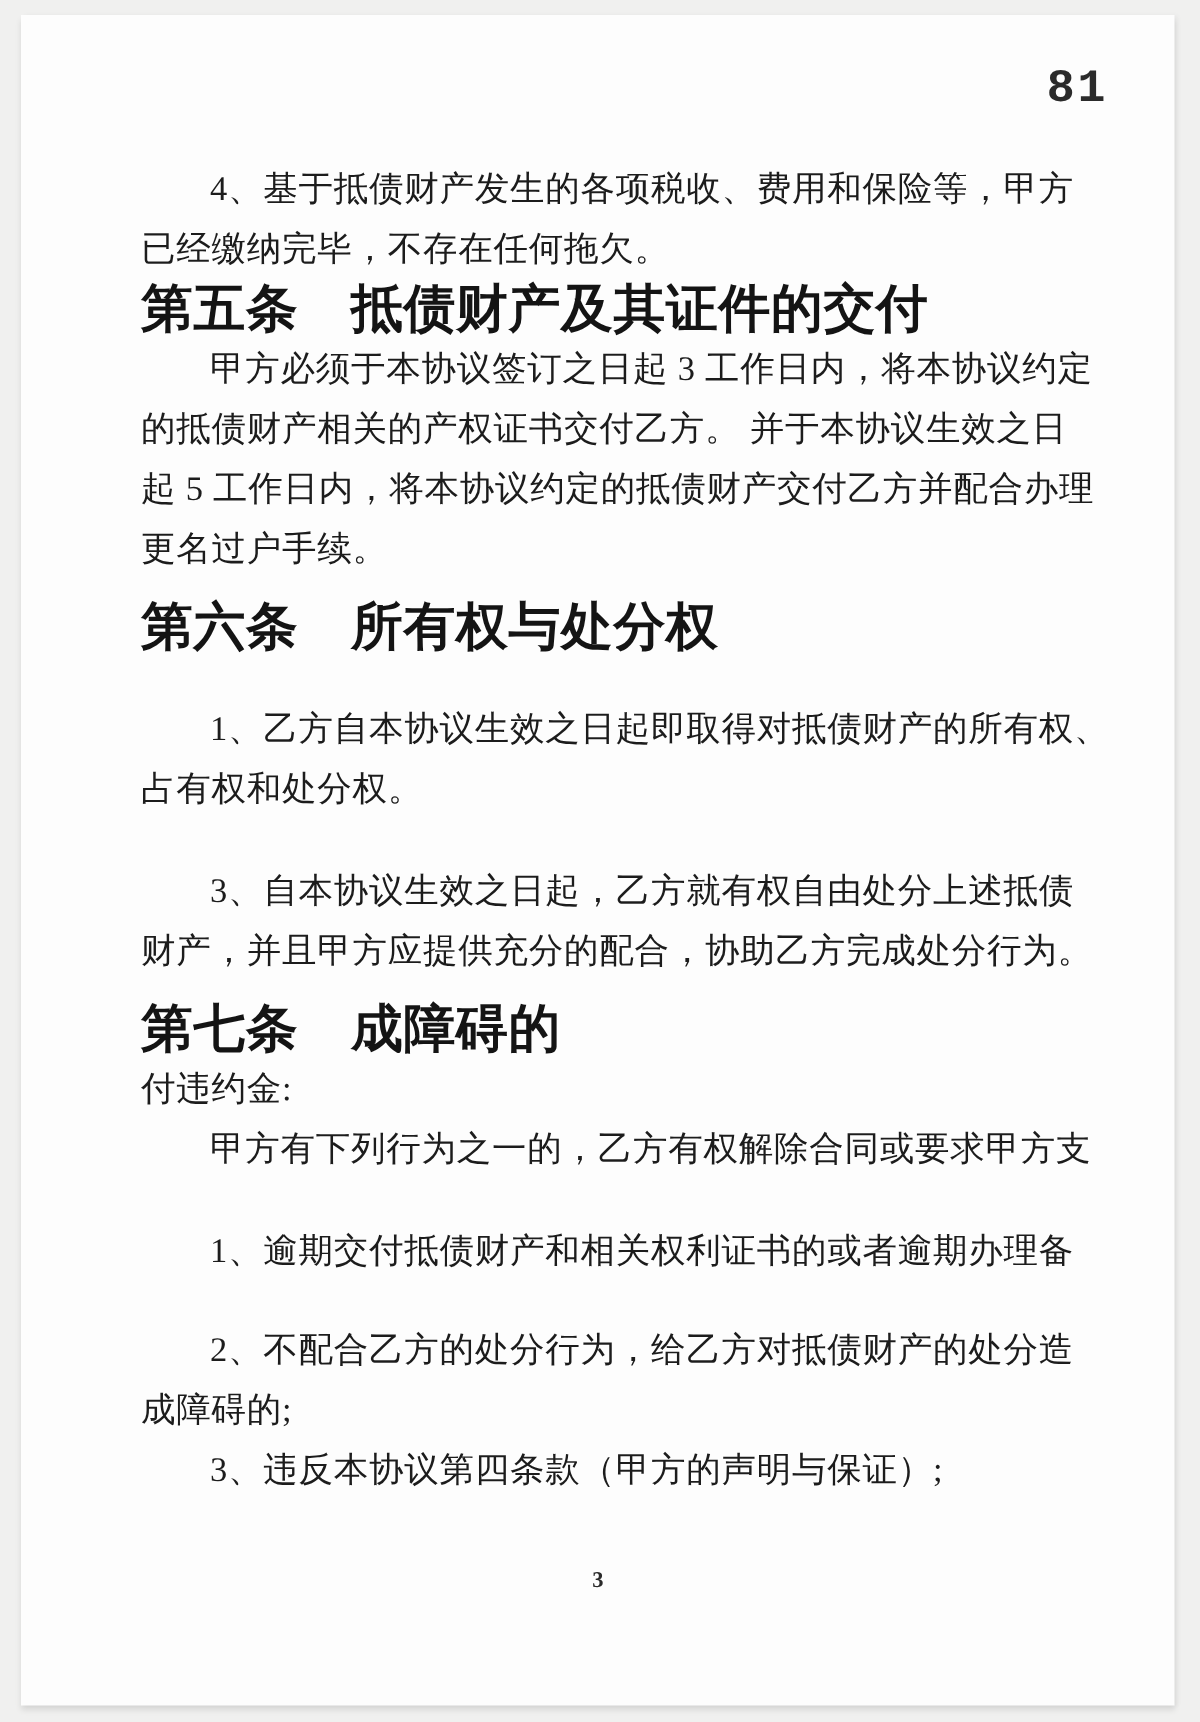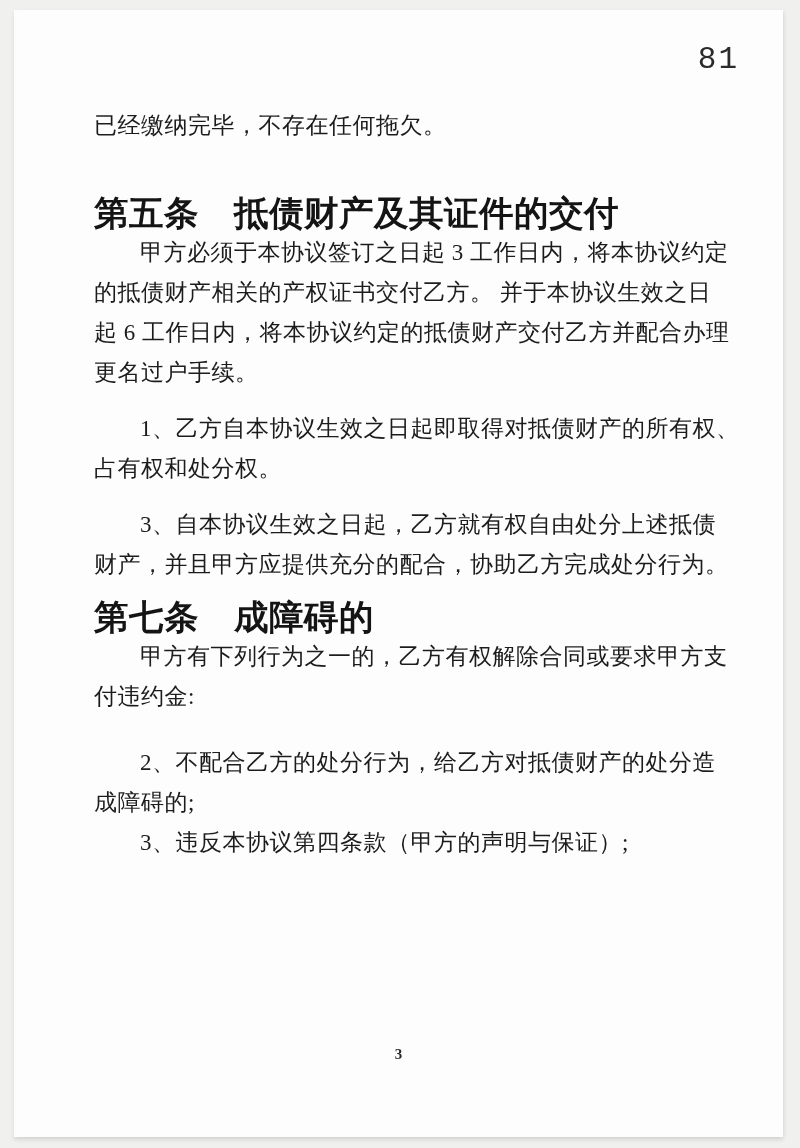--- a/index.html
+++ b/index.html
@@ -25,21 +25,21 @@
     height: 1127px;
     background: #fdfdfd;
     box-shadow: 0 3px 4px rgba(0,0,0,0.10), 2px 0 3px rgba(0,0,0,0.03);
   }
   .corner-number {
     position: absolute;
     top: 32px;
     right: 44px;
     font-family: "Liberation Mono", "DejaVu Sans Mono", monospace;
     font-size: 31px;
-    font-weight: normal;
+    font-weight: bold;
     letter-spacing: 2px;
     color: #2b2b2b;
   }
   .doc-body {
     position: absolute;
     left: 0;
     top: 0;
     right: 0;
     padding: 96px 56px 0 80px;
     font-family: "Liberation Serif", "DejaVu Serif", serif;
@@ -50,25 +50,24 @@
   .line {
     margin: 0;
     height: 40px;
     line-height: 40px;
     white-space: nowrap;
     font-weight: normal;
   }
   .heading {
     font-weight: bold;
     color: #141414;
-    margin-top: 47px;
   }
   .indent { text-indent: 2em; }
   .gap-s { margin-top: 12px; }
-  .gap-m { margin-top: 16px; }
+  .gap-m { margin-top: 28px; }
   .gap-l { margin-top: 26px; }
   .footer-number {
     position: absolute;
     top: 1036px;
     left: 0;
     width: 100%;
     text-align: center;
     font-family: "Liberation Serif", "DejaVu Serif", serif;
     font-size: 15px;
     font-weight: bold;
@@ -78,41 +77,44 @@
 </head>
 <body>
 
 <div class="canvas">
   <div class="page">
 
     <div class="corner-number">81</div>
 
     <main class="doc-body">
 
+      <p class="line indent">4、基于抵债财产发生的各项税收、费用和保险等，甲方</p>
       <p class="line">已经缴纳完毕，不存在任何拖欠。</p>
 
       <h2 class="line heading">第五条　抵债财产及其证件的交付</h2>
 
       <p class="line indent">甲方必须于本协议签订之日起 3 工作日内，将本协议约定</p>
       <p class="line">的抵债财产相关的产权证书交付乙方。 并于本协议生效之日</p>
-      <p class="line">起 6 工作日内，将本协议约定的抵债财产交付乙方并配合办理</p>
+      <p class="line">起 5 工作日内，将本协议约定的抵债财产交付乙方并配合办理</p>
       <p class="line">更名过户手续。</p>
 
+      <h2 class="line heading gap-s">第六条　所有权与处分权</h2>
 
       <p class="line indent gap-m">1、乙方自本协议生效之日起即取得对抵债财产的所有权、</p>
       <p class="line">占有权和处分权。</p>
 
       <p class="line indent gap-m">3、自本协议生效之日起，乙方就有权自由处分上述抵债</p>
       <p class="line">财产，并且甲方应提供充分的配合，协助乙方完成处分行为。</p>
 
       <h2 class="line heading gap-s">第七条　成障碍的</h2>
 
+      <p class="line">付违约金:</p>
       <p class="line indent">甲方有下列行为之一的，乙方有权解除合同或要求甲方支</p>
-      <p class="line">付违约金:</p>
 
+      <p class="line indent gap-m">1、逾期交付抵债财产和相关权利证书的或者逾期办理备</p>
 
       <p class="line indent gap-l">2、不配合乙方的处分行为，给乙方对抵债财产的处分造</p>
       <p class="line">成障碍的;</p>
 
       <p class="line indent">3、违反本协议第四条款（甲方的声明与保证）;</p>
 
 
     </main>
 
     <div class="footer-number">3</div>

